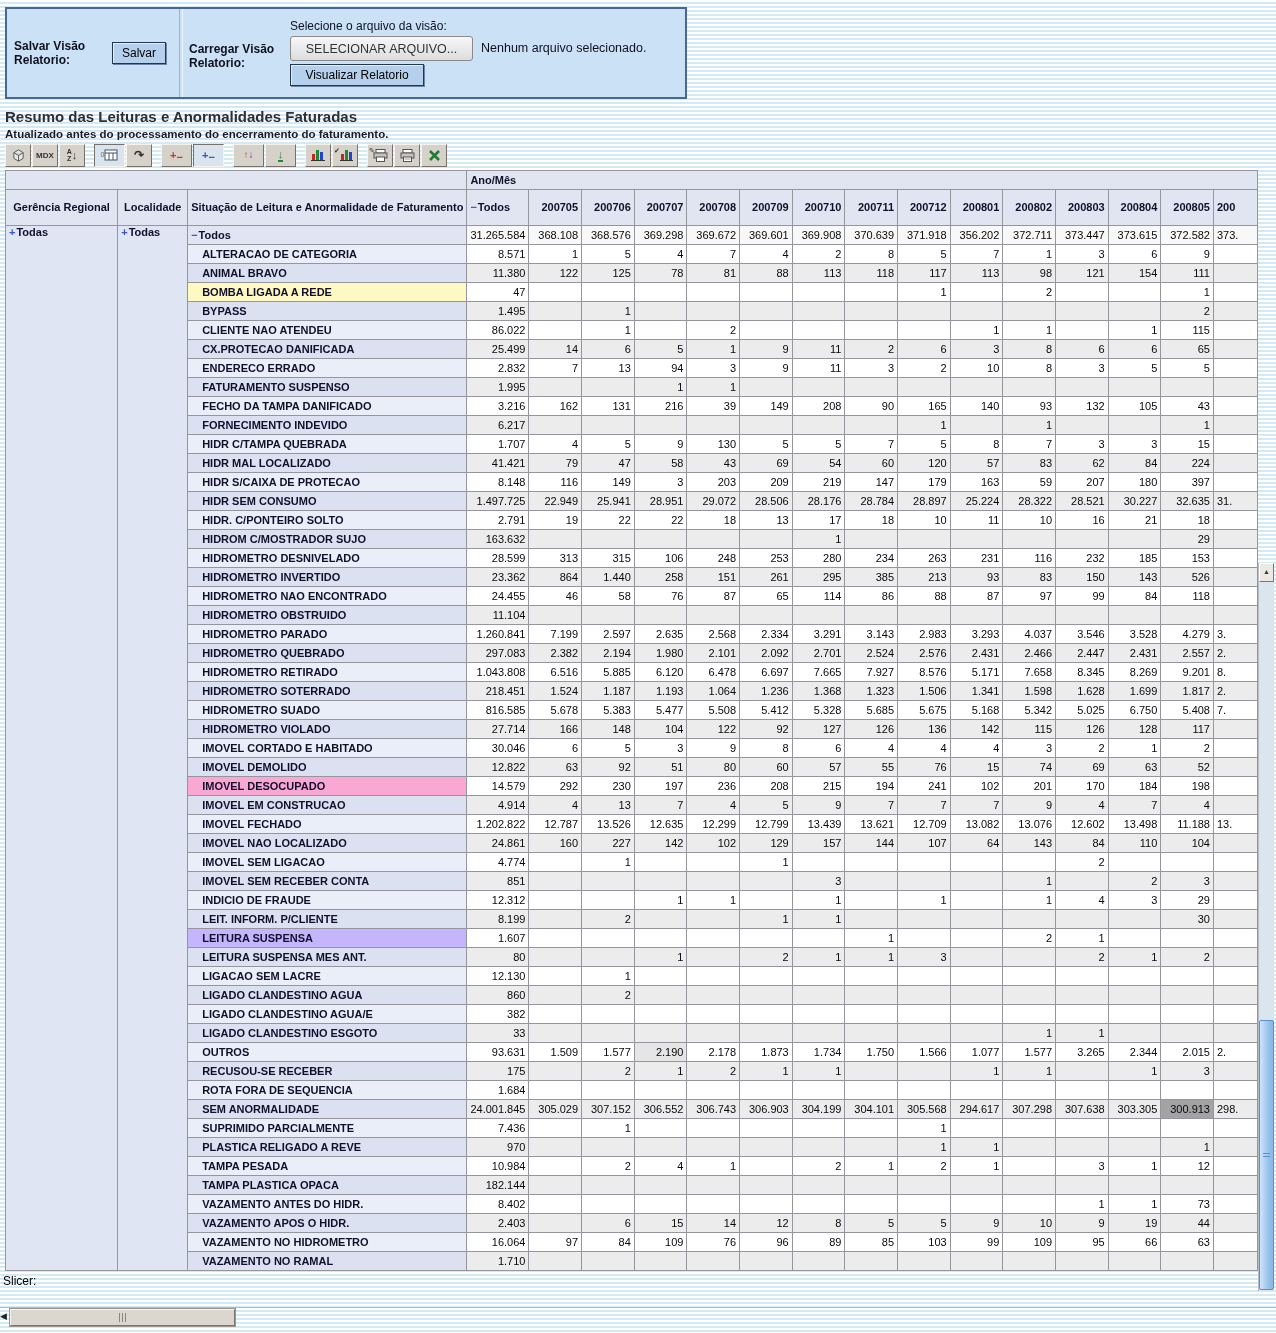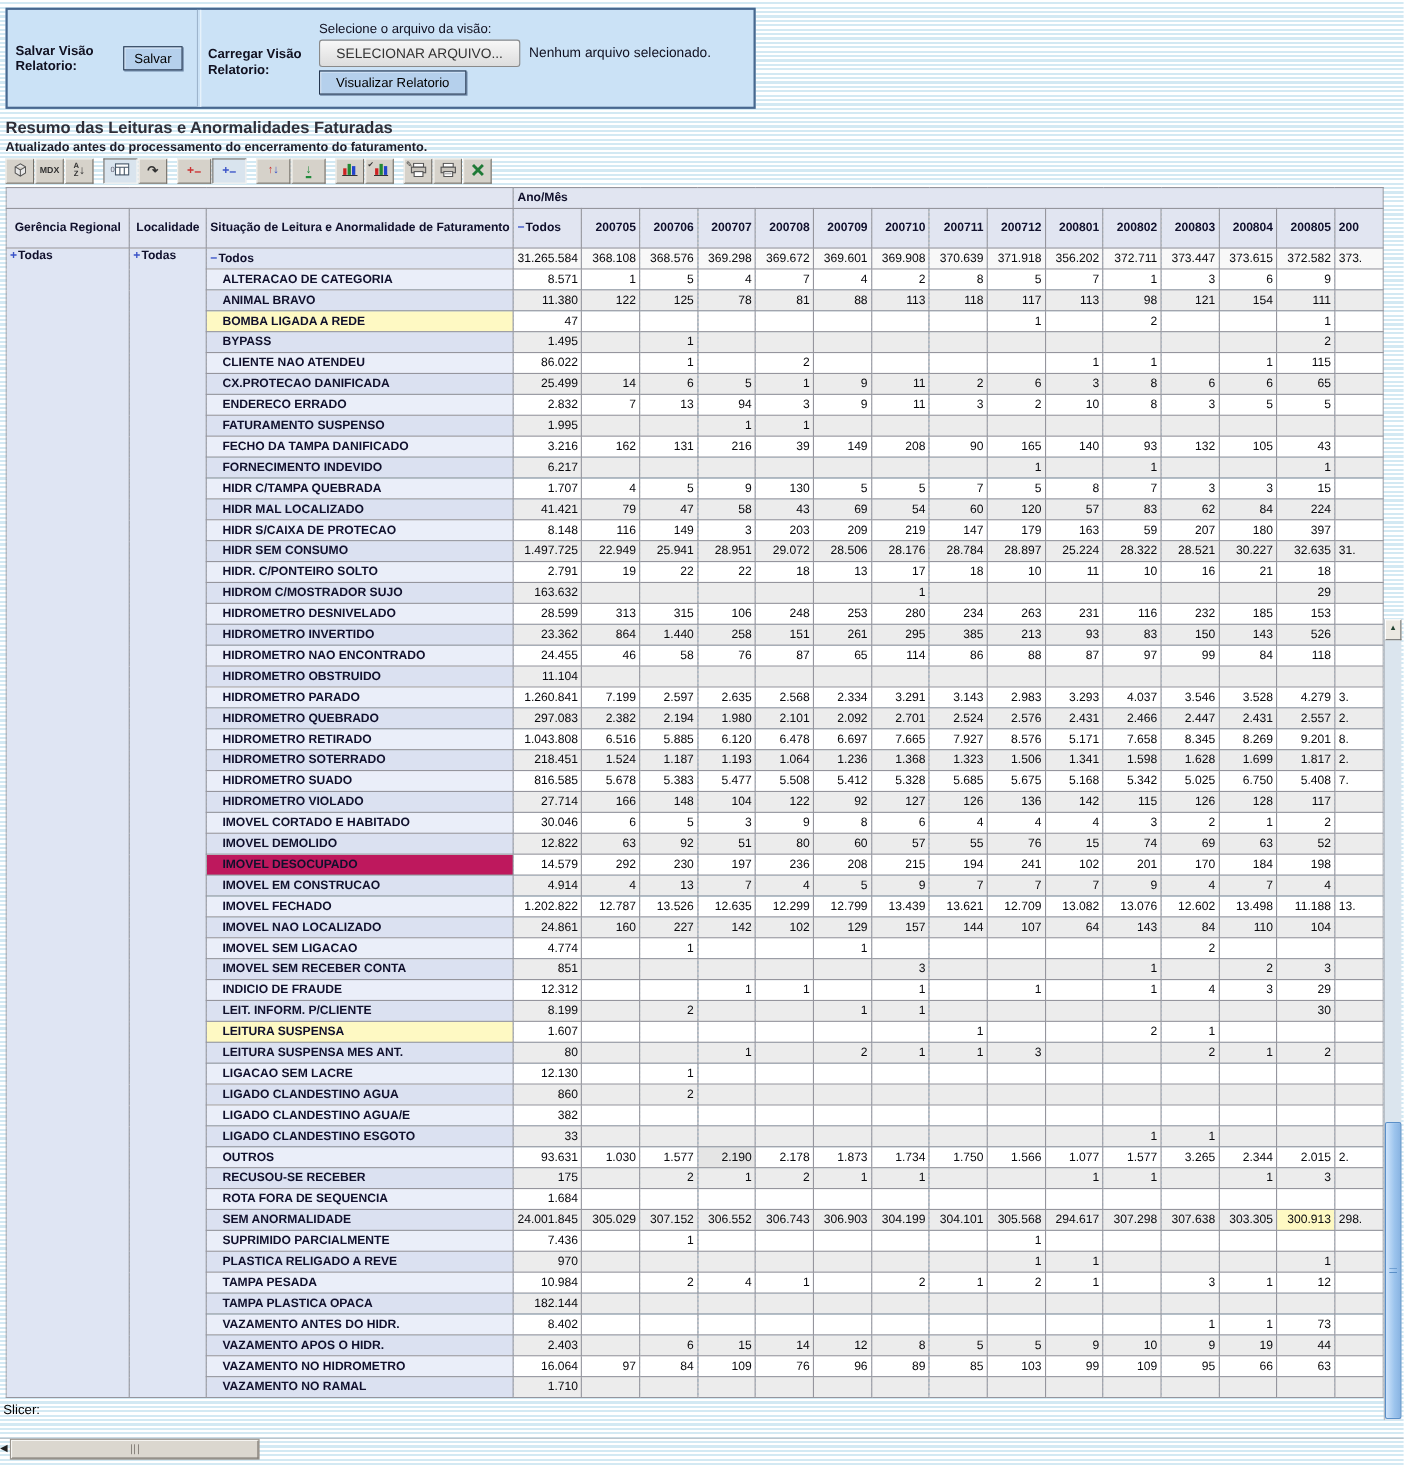--- a/index.html
+++ b/index.html
@@ -690,21 +690,21 @@
           <td class="num" style="background:#ececec">55</td>
           <td class="num" style="background:#ececec">76</td>
           <td class="num" style="background:#ececec">15</td>
           <td class="num" style="background:#ececec">74</td>
           <td class="num" style="background:#ececec">69</td>
           <td class="num" style="background:#ececec">63</td>
           <td class="num" style="background:#ececec">52</td>
           <td class="partial" style="background:#ececec"></td>
         </tr>
         <tr style="height:18px">
-          <td class="rowlabel indent" style="background:#be185d">IMOVEL DESOCUPADO</td>
+          <td class="rowlabel indent" style="background:#f9a8d4">IMOVEL DESOCUPADO</td>
           <td class="num" style="background:#ffffff">14.579</td>
           <td class="num" style="background:#ffffff">292</td>
           <td class="num" style="background:#ffffff">230</td>
           <td class="num" style="background:#ffffff">197</td>
           <td class="num" style="background:#ffffff">236</td>
           <td class="num" style="background:#ffffff">208</td>
           <td class="num" style="background:#ffffff">215</td>
           <td class="num" style="background:#ffffff">194</td>
           <td class="num" style="background:#ffffff">241</td>
           <td class="num" style="background:#ffffff">102</td>
@@ -834,21 +834,21 @@
           <td class="num" style="background:#ececec"></td>
           <td class="num" style="background:#ececec"></td>
           <td class="num" style="background:#ececec"></td>
           <td class="num" style="background:#ececec"></td>
           <td class="num" style="background:#ececec"></td>
           <td class="num" style="background:#ececec"></td>
           <td class="num" style="background:#ececec">30</td>
           <td class="partial" style="background:#ececec"></td>
         </tr>
         <tr style="height:18px">
-          <td class="rowlabel indent" style="background:#fef9c3">LEITURA SUSPENSA</td>
+          <td class="rowlabel indent" style="background:#c4b5fd">LEITURA SUSPENSA</td>
           <td class="num" style="background:#ffffff">1.607</td>
           <td class="num" style="background:#ffffff"></td>
           <td class="num" style="background:#ffffff"></td>
           <td class="num" style="background:#ffffff"></td>
           <td class="num" style="background:#ffffff"></td>
           <td class="num" style="background:#ffffff"></td>
           <td class="num" style="background:#ffffff"></td>
           <td class="num" style="background:#ffffff">1</td>
           <td class="num" style="background:#ffffff"></td>
           <td class="num" style="background:#ffffff"></td>
@@ -944,21 +944,21 @@
           <td class="num" style="background:#ececec"></td>
           <td class="num" style="background:#ececec">1</td>
           <td class="num" style="background:#ececec">1</td>
           <td class="num" style="background:#ececec"></td>
           <td class="num" style="background:#ececec"></td>
           <td class="partial" style="background:#ececec"></td>
         </tr>
         <tr style="height:18px">
           <td class="rowlabel indent" style="background:#eaeef9">OUTROS</td>
           <td class="num" style="background:#ffffff">93.631</td>
-          <td class="num" style="background:#ffffff">1.030</td>
+          <td class="num" style="background:#ffffff">1.509</td>
           <td class="num" style="background:#ffffff">1.577</td>
           <td class="num" style="background:#e5e5e5">2.190</td>
           <td class="num" style="background:#ffffff">2.178</td>
           <td class="num" style="background:#ffffff">1.873</td>
           <td class="num" style="background:#ffffff">1.734</td>
           <td class="num" style="background:#ffffff">1.750</td>
           <td class="num" style="background:#ffffff">1.566</td>
           <td class="num" style="background:#ffffff">1.077</td>
           <td class="num" style="background:#ffffff">1.577</td>
           <td class="num" style="background:#ffffff">3.265</td>
@@ -1010,21 +1010,21 @@
           <td class="num" style="background:#ececec">306.552</td>
           <td class="num" style="background:#ececec">306.743</td>
           <td class="num" style="background:#ececec">306.903</td>
           <td class="num" style="background:#ececec">304.199</td>
           <td class="num" style="background:#ececec">304.101</td>
           <td class="num" style="background:#ececec">305.568</td>
           <td class="num" style="background:#ececec">294.617</td>
           <td class="num" style="background:#ececec">307.298</td>
           <td class="num" style="background:#ececec">307.638</td>
           <td class="num" style="background:#ececec">303.305</td>
-          <td class="num" style="background:#fef9c3">300.913</td>
+          <td class="num" style="background:#a3a3a3">300.913</td>
           <td class="partial" style="background:#ececec">298.</td>
         </tr>
         <tr style="height:18px">
           <td class="rowlabel indent" style="background:#eaeef9">SUPRIMIDO PARCIALMENTE</td>
           <td class="num" style="background:#ffffff">7.436</td>
           <td class="num" style="background:#ffffff"></td>
           <td class="num" style="background:#ffffff">1</td>
           <td class="num" style="background:#ffffff"></td>
           <td class="num" style="background:#ffffff"></td>
           <td class="num" style="background:#ffffff"></td>

